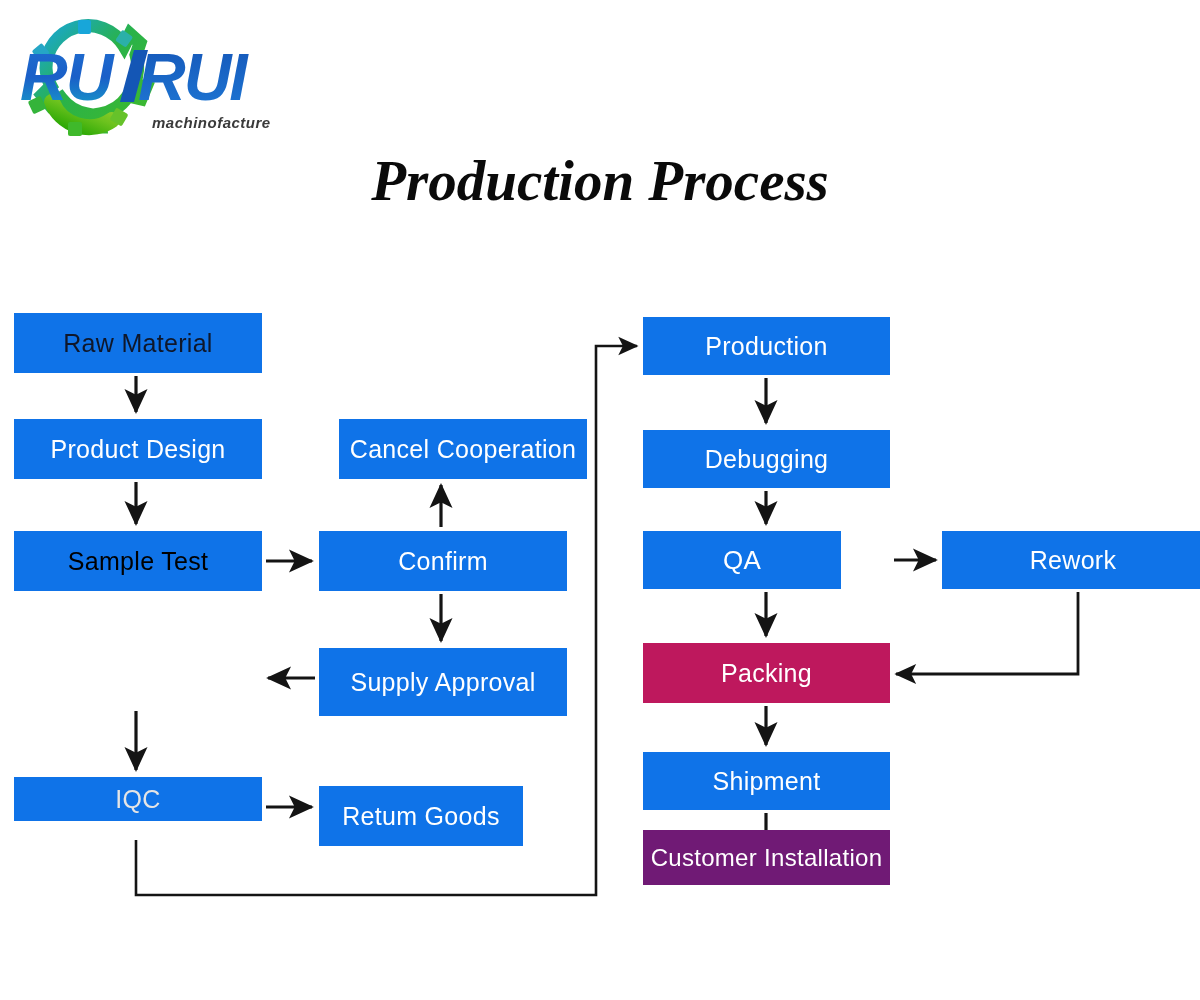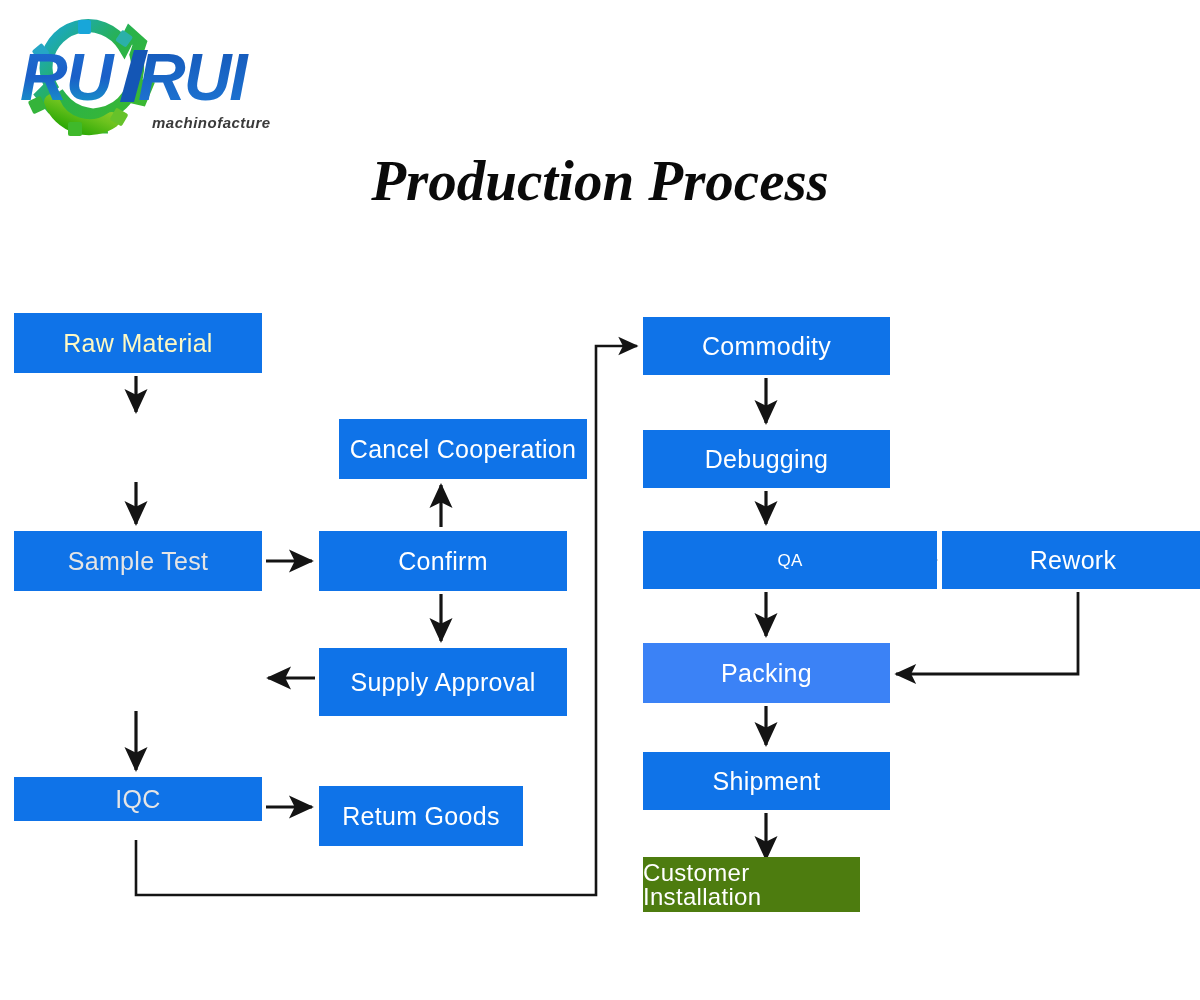--- a/index.html
+++ b/index.html
@@ -171,31 +171,32 @@
       <line x1="766" y1="813" x2="766" y2="859"></line>
 
       <line x1="894" y1="560" x2="936" y2="560"></line>
 
       <path d="M136 840 L136 895 L596 895 L596 346 L637 346" stroke-width="2.6"></path>
 
       <path d="M1078 592 L1078 674 L896 674" stroke-width="2.8"></path>
     </g>
   </svg>
 
-  <div class="node" style="left: 14px; top: 313px; width: 248px; height: 60px; font-size: 25px; background: rgb(15, 115, 232); color: #fef9c3;">Raw Material</div>
-  <div class="node" style="left: 14px; top: 531px; width: 248px; height: 60px; font-size: 25px; background: rgb(15, 115, 232); color: #e5e5e5;">Sample Test</div>
+  <div class="node" style="left: 14px; top: 313px; width: 248px; height: 60px; font-size: 25px; background: rgb(15, 115, 232); color: #0f172a;">Raw Material</div>
+  <div class="node" style="left: 14px; top: 419px; width: 248px; height: 60px; font-size: 25px; background: rgb(15, 115, 232); color: rgb(255, 255, 255);">Product Design</div>
+  <div class="node" style="left: 14px; top: 531px; width: 248px; height: 60px; font-size: 25px; background: rgb(15, 115, 232); color: #000000;">Sample Test</div>
   <div class="node" style="left: 14px; top: 777px; width: 248px; height: 44px; font-size: 25px; background: rgb(15, 115, 232); color: #e5e5e5;">IQC</div>
 
   <div class="node" style="left: 319px; top: 419px; width: 248px; height: 60px; font-size: 25px; background: rgb(15, 115, 232); color: rgb(255, 255, 255); margin-left: 20px;">Cancel Cooperation</div>
   <div class="node" style="left: 319px; top: 531px; width: 248px; height: 60px; font-size: 25px; background: rgb(15, 115, 232); color: rgb(255, 255, 255);">Confirm</div>
   <div class="node" style="left: 319px; top: 648px; width: 248px; height: 68px; font-size: 25px; background: rgb(15, 115, 232); color: rgb(255, 255, 255);">Supply Approval</div>
   <div class="node" style="left: 319px; top: 786px; width: 204px; height: 60px; font-size: 25px; background: rgb(15, 115, 232); color: rgb(255, 255, 255);">Retum Goods</div>
 
-  <div class="node" style="left: 643px; top: 317px; width: 247px; height: 58px; font-size: 25px; background: rgb(15, 115, 232); color: rgb(255, 255, 255);">Commodity</div>
+  <div class="node" style="left: 643px; top: 317px; width: 247px; height: 58px; font-size: 25px; background: rgb(15, 115, 232); color: rgb(255, 255, 255);">Production</div>
   <div class="node" style="left: 643px; top: 430px; width: 247px; height: 58px; font-size: 25px; background: rgb(15, 115, 232); color: rgb(255, 255, 255);">Debugging</div>
-  <div class="node" style="left: 643px; top: 531px; width: 294px; height: 58px; font-size: 17px; background: rgb(15, 115, 232); color: rgb(255, 255, 255);">QA</div>
-  <div class="node" style="left: 643px; top: 643px; width: 247px; height: 60px; font-size: 25px; background: #3b82f6; color: rgb(255, 255, 255);">Packing</div>
+  <div class="node" style="left: 643px; top: 531px; width: 198px; height: 58px; font-size: 26px; background: rgb(15, 115, 232); color: rgb(255, 255, 255);">QA</div>
+  <div class="node" style="left: 643px; top: 643px; width: 247px; height: 60px; font-size: 25px; background: #be185d; color: rgb(255, 255, 255);">Packing</div>
   <div class="node" style="left: 643px; top: 752px; width: 247px; height: 58px; font-size: 25px; background: rgb(15, 115, 232); color: rgb(255, 255, 255);">Shipment</div>
-  <div class="node" style="left: 643px; top: 857px; width: 217px; height: 55px; font-size: 24px; background: #4d7c0f; color: rgb(255, 255, 255);">Customer Installation</div>
+  <div class="node" style="left: 643px; top: 830px; width: 247px; height: 55px; font-size: 24px; background: #701a75; color: rgb(255, 255, 255);">Customer Installation</div>
 
   <div class="node" style="left: 942px; top: 531px; width: 262px; height: 58px; font-size: 25px; background: rgb(15, 115, 232); color: rgb(255, 255, 255);">Rework</div>
 
 </div>
 
 </body></html>

